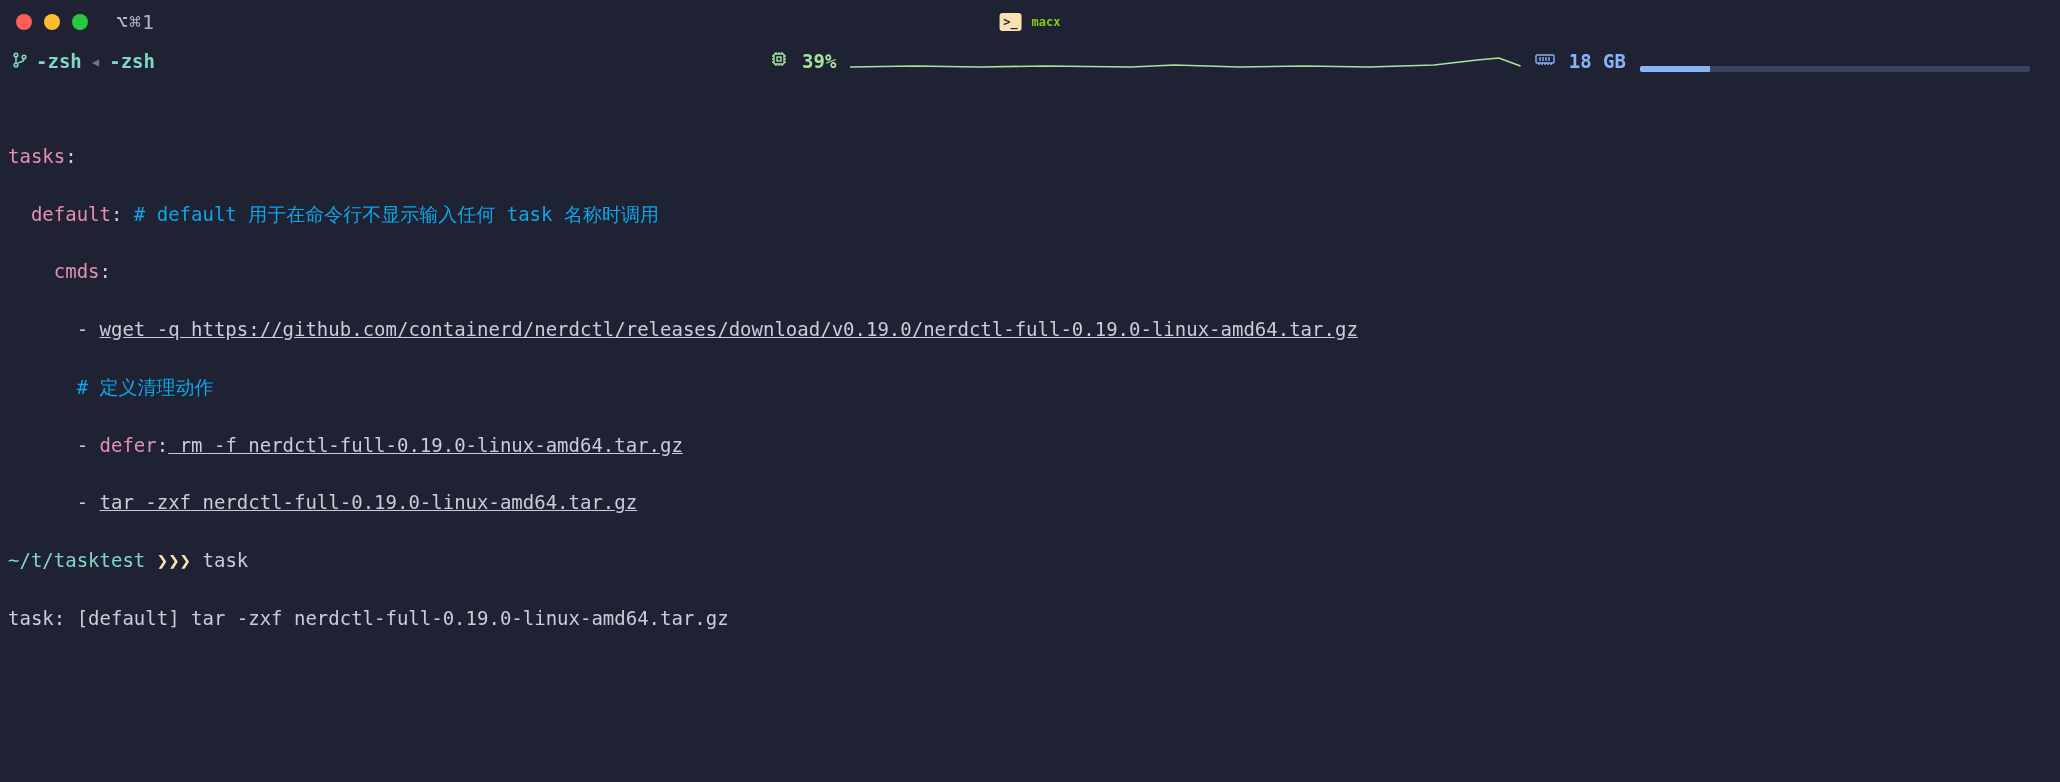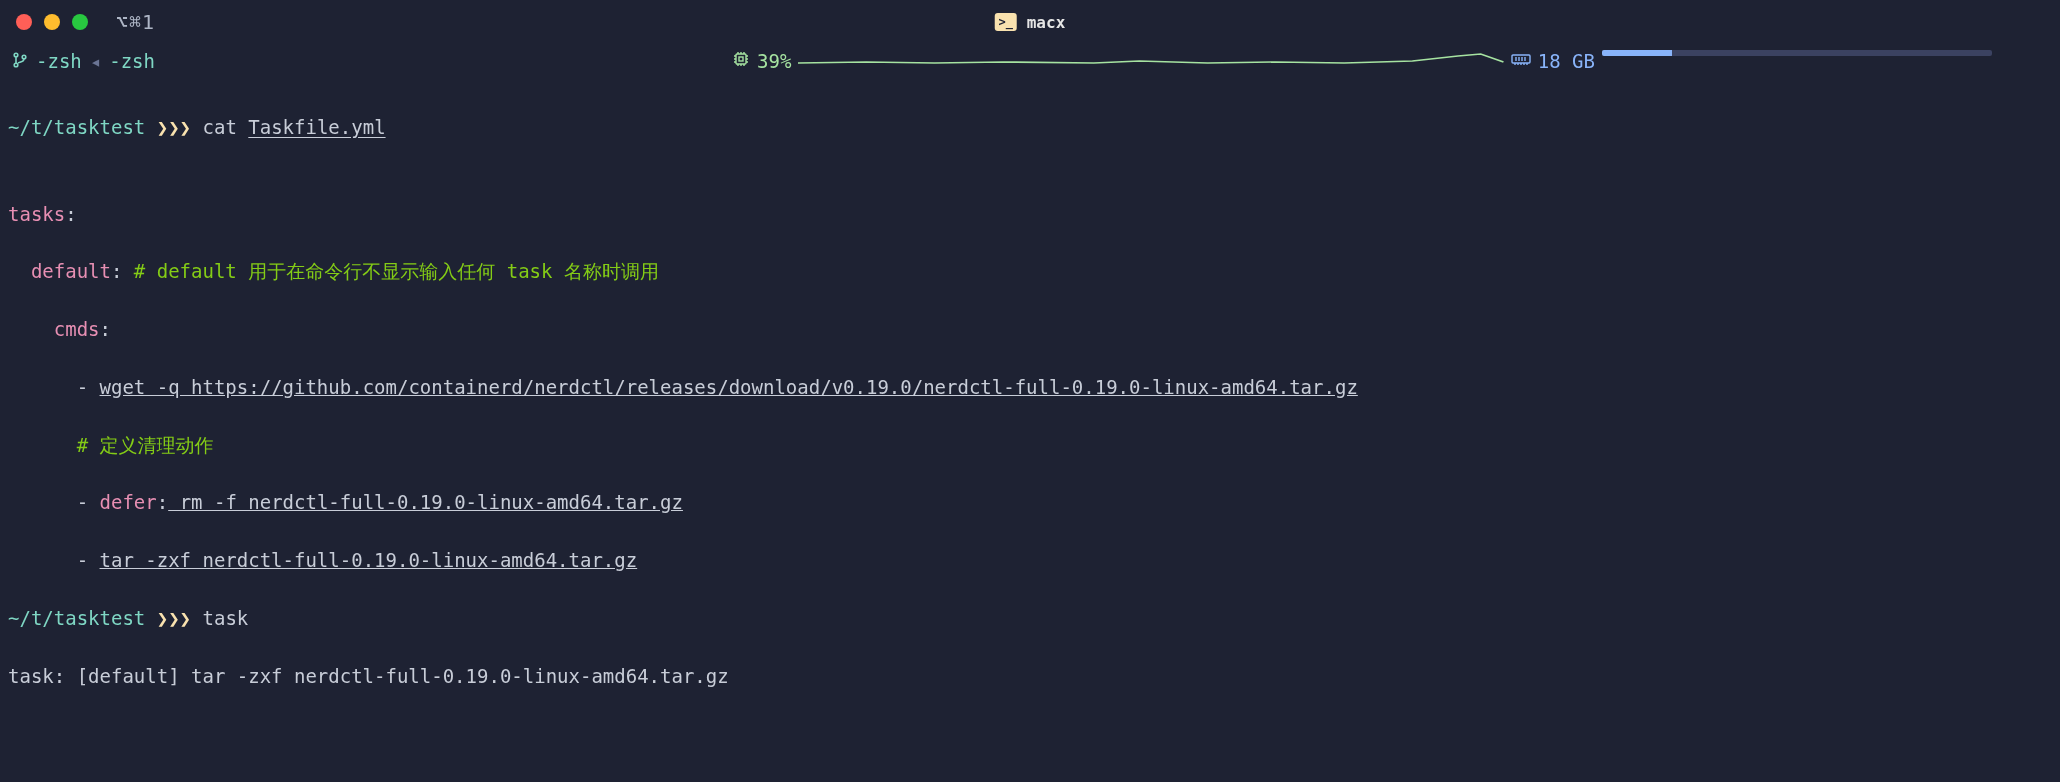--- a/index.html
+++ b/index.html
@@ -37,41 +37,42 @@
     display: inline-flex;
     align-items: center;
     justify-content: center;
     width: 22px; height: 18px;
     background: #f9e2af;
     border-radius: 3px;
     color: #1e2233;
     font-size: 12px;
     font-weight: bold;
   }
-  .title-text { color: #e5e5e5; font-weight: 600; font-size: 16px; }
+  .title-text { color: #84cc16; font-weight: 600; font-size: 12px; }
 
   .statusbar {
     height: 34px;
     display: flex;
     align-items: center;
     padding: 0 12px;
     color: #7fd7c4;
     gap: 10px;
     position: relative;
+    font-weight: bold;
   }
   .tabs { display: flex; align-items: center; gap: 8px; }
   .git-icon { color: #7fd7c4; }
   .tab-lbl { color: #7fd7c4; }
   .tab-sep { color: #6a7494; }
   .stat-right {
     position: absolute;
-    left: 732px;
+    left: 770px;
     display: flex;
-    align-items: flex-start;
-    gap: 7px;
+    align-items: flex-end;
+    gap: 14px;
     width: 1260px;
   }
   .chip-icon { color: #a6e3a1; }
   .cpu-val { color: #a6e3a1; }
   .spark {
     flex: 1;
     height: 18px;
   }
   .spark svg { width: 100%; height: 100%; }
   .mem-icon { color: #89b4fa; }
@@ -95,21 +96,21 @@
     white-space: pre;
   }
   .ln { display: block; }
   .path { color: #7fd7c4; }
   .chev { color: #f9e2af; font-weight: bold; }
   .cmd { color: #c8cdd8; }
   .arg { color: #c8cdd8; text-decoration: underline; text-underline-offset: 3px; }
   .key { color: #e78fb3; }
   .sep { color: #c8cdd8; }
   .str { color: #a6e3a1; }
-  .cmt { color: #84cc16; }
+  .cmt { color: #0ea5e9; }
   .dash { color: #c8cdd8; }
   .out { color: #c8cdd8; text-decoration: underline; }
   .out-tag { color: #c8cdd8; }
 </style>
 </head>
 <body>
 
 <div class="titlebar">
   <div class="traffic-lights">
     <div class="tl tl-close"></div>
@@ -159,21 +160,20 @@
       </svg>
     </span>
     <span class="mem-val">18 GB</span>
     <div class="mem-bar">
       <div class="mem-fill"></div>
     </div>
   </div>
 </div>
 
 <div class="term">
-<span class="ln"><span class="path">~/t/tasktest</span> <span class="chev">❯❯❯</span> <span class="cmd">cat</span> <span class="arg">Taskfile.yml</span></span>
 <span class="ln"></span>
 <span class="ln"><span class="key">tasks</span><span class="sep">:</span></span>
 <span class="ln"><span>  </span><span class="key">default</span><span class="sep">:</span><span class="cmt"> # default 用于在命令行不显示输入任何 task 名称时调用</span></span>
 <span class="ln"><span>    </span><span class="key">cmds</span><span class="sep">:</span></span>
 <span class="ln"><span>      </span><span class="dash">- </span><span class="out">wget -q https://github.com/containerd/nerdctl/releases/download/v0.19.0/nerdctl-full-0.19.0-linux-amd64.tar.gz</span></span>
 <span class="ln"><span>      </span><span class="cmt"># 定义清理动作</span></span>
 <span class="ln"><span>      </span><span class="dash">- </span><span class="key">defer</span><span class="sep">:</span><span class="out"> rm -f nerdctl-full-0.19.0-linux-amd64.tar.gz</span></span>
 <span class="ln"><span>      </span><span class="dash">- </span><span class="out">tar -zxf nerdctl-full-0.19.0-linux-amd64.tar.gz</span></span>
 <span class="ln"><span class="path">~/t/tasktest</span> <span class="chev">❯❯❯</span> <span class="cmd">task</span></span>
 <span class="ln out-tag">task: [default] tar -zxf nerdctl-full-0.19.0-linux-amd64.tar.gz</span>

